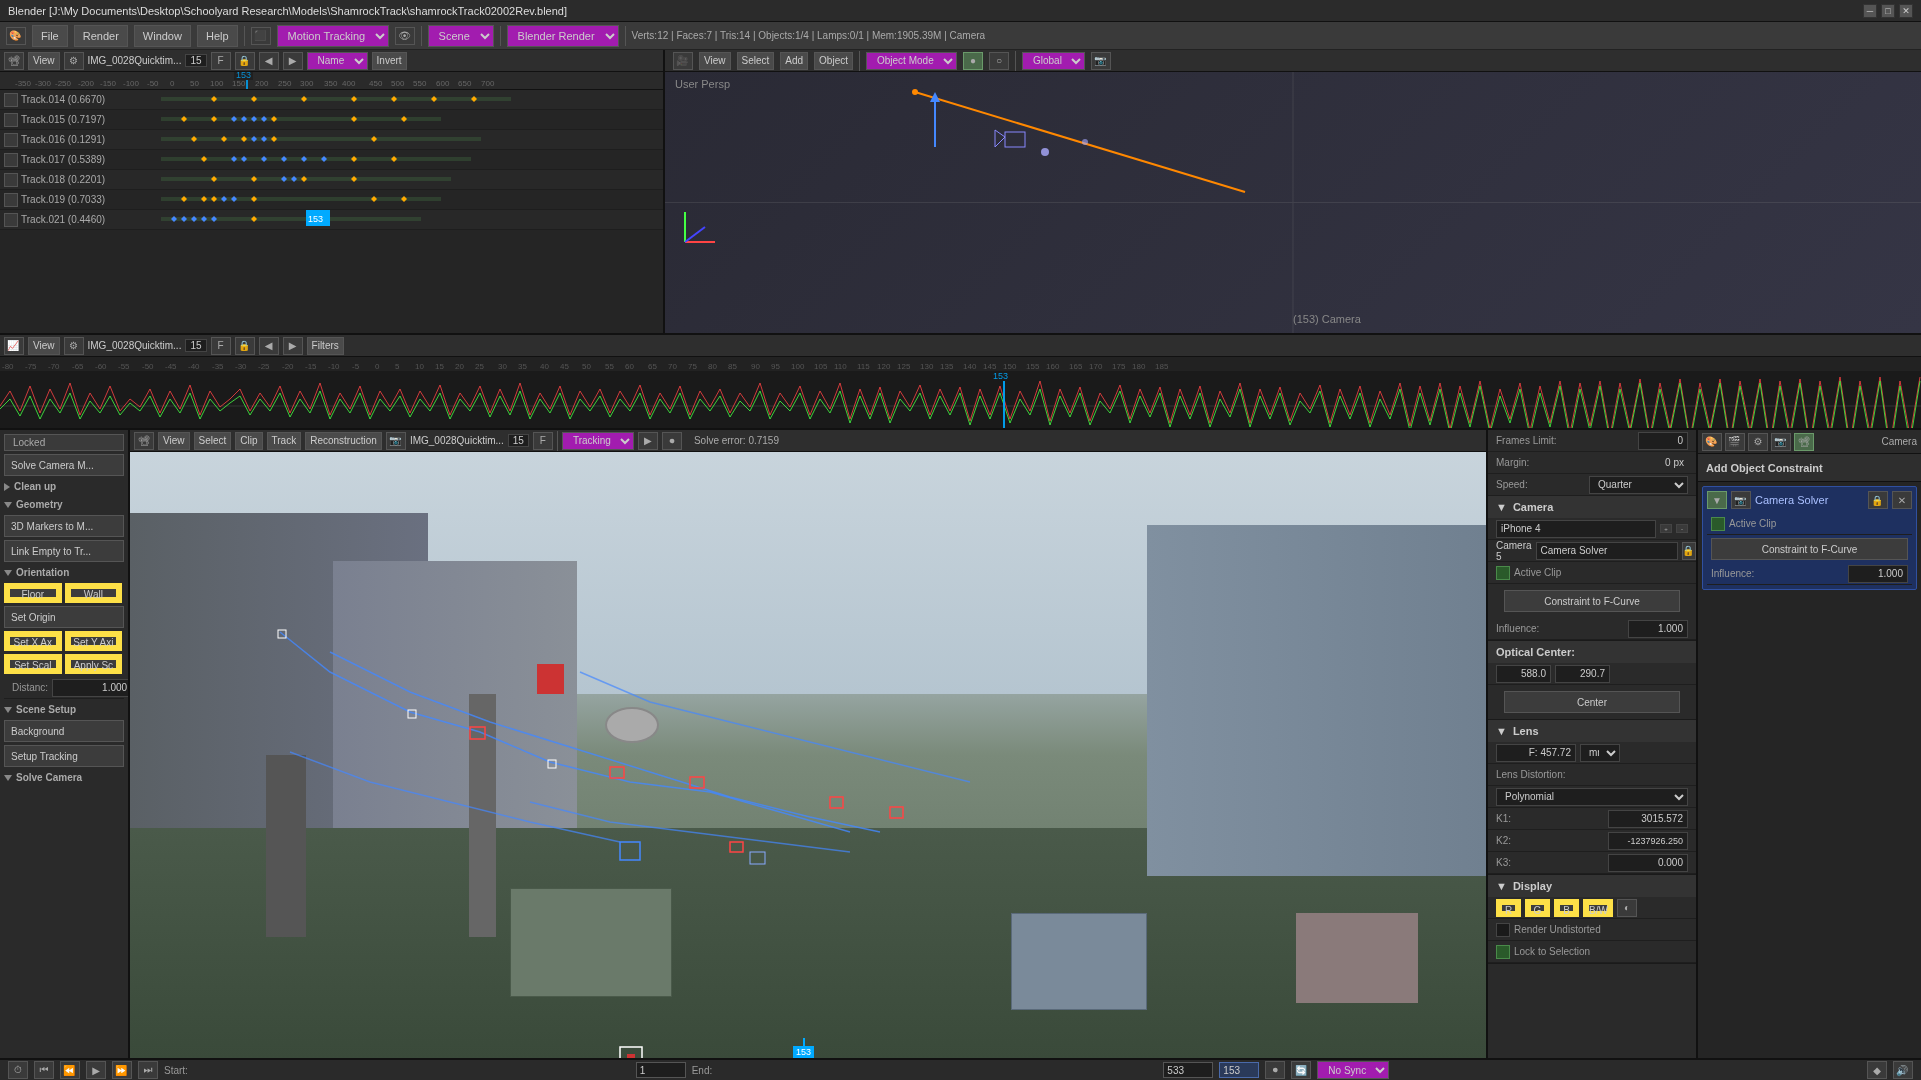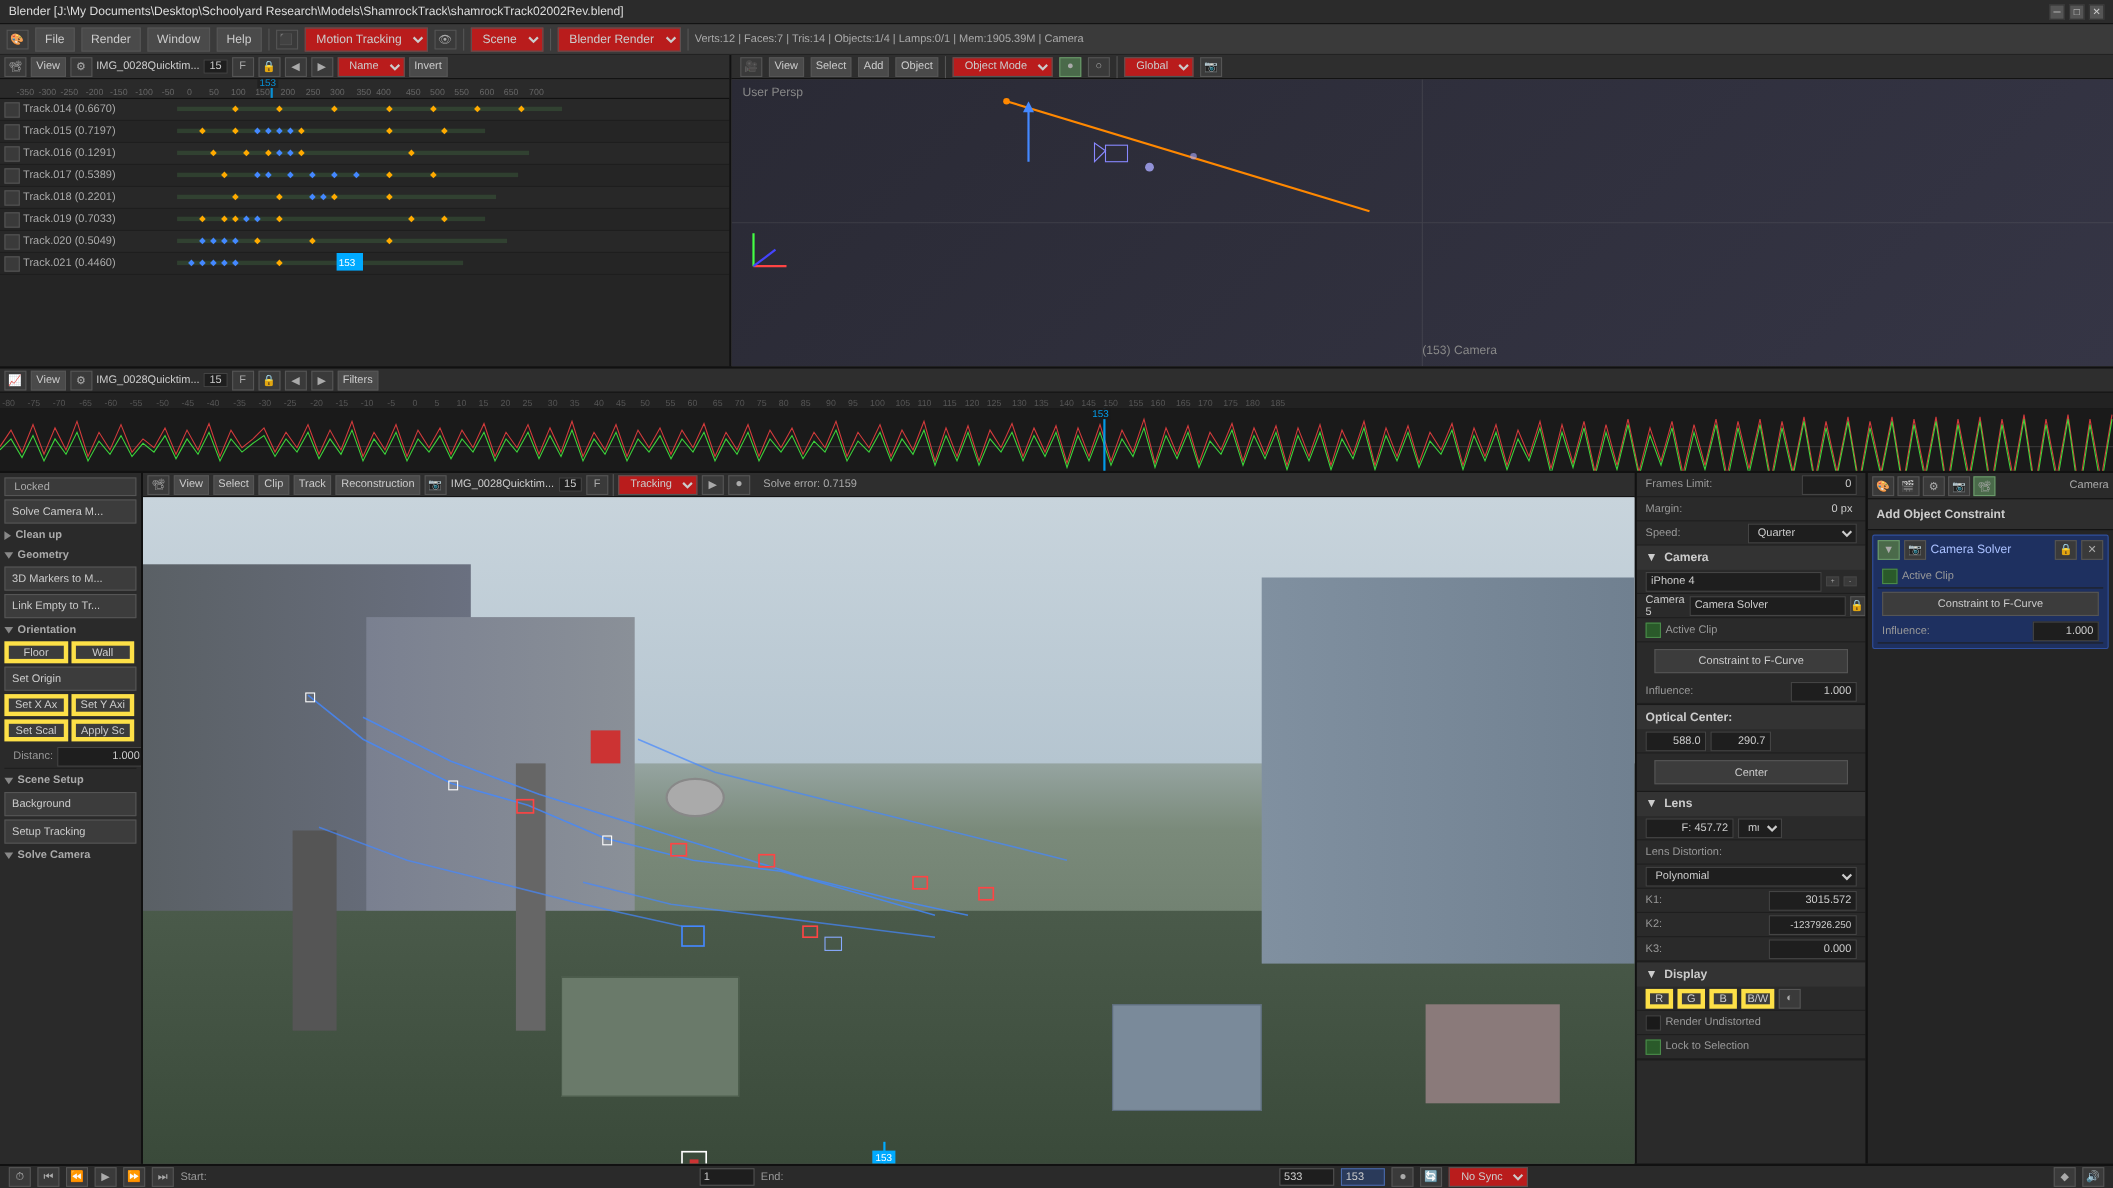--- a/index.html
+++ b/index.html
@@ -50,21 +50,21 @@
       background: #4a4a4a;
       border: 1px solid #555;
       color: #ccc;
       font-size: 11px;
       cursor: pointer;
       display: flex; align-items: center; gap: 4px;
     }
     .toolbar-dropdown {
       height: 22px;
       padding: 0 6px;
-      background: #b91c1c;
+      background: #a21caf;
       border: 1px solid #555;
       color: #ccc;
       font-size: 11px;
     }
     .separator { width: 1px; height: 20px; background: #555; }
 
     
     .main-layout {
       display: flex;
       flex-direction: column;
@@ -221,21 +221,21 @@
       cursor: pointer;
       text-align: left;
       padding: 0 6px;
       display: flex;
       align-items: center;
     }
     .panel-btn-small {
       width: 48%;
       height: 20px;
       background: #3c3c3c;
-      border: 4px solid #fde047;
+      border: 6px solid #fde047;
       color: #ccc;
       font-size: 10px;
       cursor: pointer;
       text-align: center;
     }
     .panel-row {
       display: flex;
       gap: 3px;
     }
 
@@ -630,36 +630,20 @@
             <svg width="100%" height="100%" style="position:absolute;">
               <rect x="10" y="7" width="280" height="4" fill="#3a5a3a" opacity="0.5"></rect>
               <polygon points="30,9 33,6 36,9 33,12" fill="#ffaa00"></polygon>
               <polygon points="50,9 53,6 56,9 53,12" fill="#ffaa00"></polygon>
               <polygon points="60,9 63,6 66,9 63,12" fill="#ffaa00"></polygon>
               <polygon points="70,9 73,6 76,9 73,12" fill="#4488ff"></polygon>
               <polygon points="80,9 83,6 86,9 83,12" fill="#4488ff"></polygon>
               <polygon points="100,9 103,6 106,9 103,12" fill="#ffaa00"></polygon>
               <polygon points="220,9 223,6 226,9 223,12" fill="#ffaa00"></polygon>
               <polygon points="250,9 253,6 256,9 253,12" fill="#ffaa00"></polygon>
-            </svg>
-          </div>
-        </div>
-        <div class="track-row">
-          <div class="track-icon"></div>
-          <span class="track-name">Track.020 (0.5049)</span>
-          <div class="track-keyframes">
-            <svg width="100%" height="100%" style="position:absolute;">
-              <rect x="10" y="7" width="300" height="4" fill="#3a5a3a" opacity="0.5"></rect>
-              <polygon points="30,9 33,6 36,9 33,12" fill="#4488ff"></polygon>
-              <polygon points="40,9 43,6 46,9 43,12" fill="#4488ff"></polygon>
-              <polygon points="50,9 53,6 56,9 53,12" fill="#4488ff"></polygon>
-              <polygon points="60,9 63,6 66,9 63,12" fill="#4488ff"></polygon>
-              <polygon points="80,9 83,6 86,9 83,12" fill="#ffaa00"></polygon>
-              <polygon points="130,9 133,6 136,9 133,12" fill="#ffaa00"></polygon>
-              <polygon points="200,9 203,6 206,9 203,12" fill="#ffaa00"></polygon>
             </svg>
           </div>
         </div>
         <div class="track-row">
           <div class="track-icon"></div>
           <span class="track-name">Track.021 (0.4460)</span>
           <div class="track-keyframes">
             <svg width="100%" height="100%" style="position:absolute;">
               <rect x="10" y="7" width="260" height="4" fill="#3a5a3a" opacity="0.5"></rect>
               <polygon points="20,9 23,6 26,9 23,12" fill="#4488ff"></polygon>

